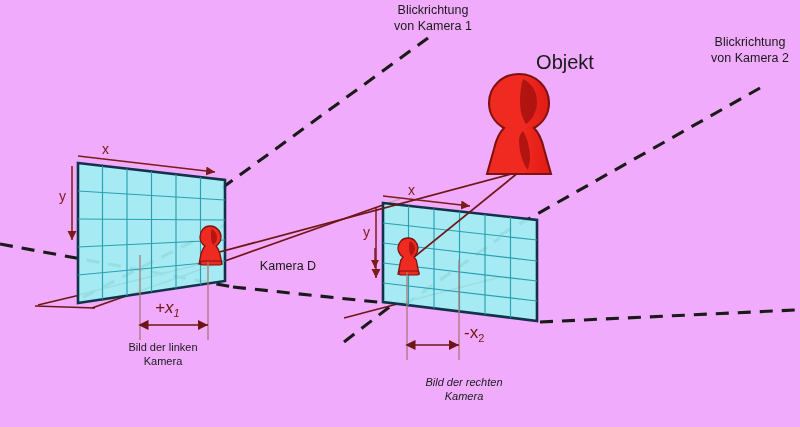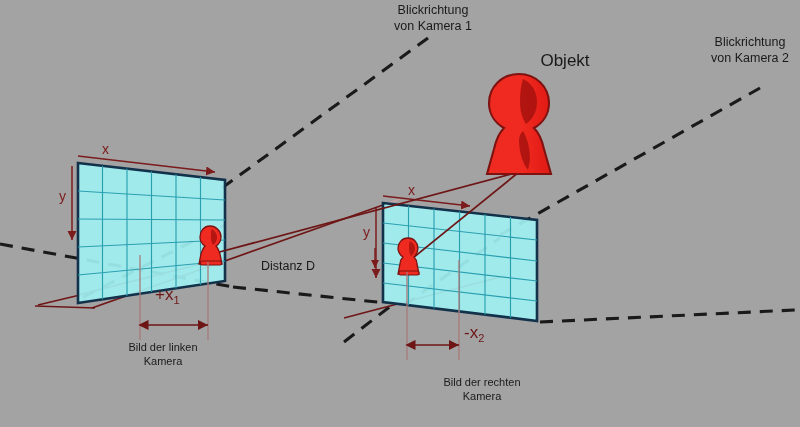--- a/index.html
+++ b/index.html
@@ -4,21 +4,21 @@
 <style>
   html, body {
     margin: 0;
     padding: 0;
     background: #ffffff;
   }
   #stage {
     position: relative;
     width: 800px;
     height: 427px;
-    background: #a3a3a3;
+    background: #f0abfc;
     overflow: hidden;
     font-family: "Liberation Sans", sans-serif;
   }
   #diagram-svg {
     position: absolute;
     left: 0;
     top: 0;
     width: 800px;
     height: 427px;
   }
@@ -31,21 +31,21 @@
     line-height: 1.28;
     user-select: none;
   }
   .lbl-small {
     font-size: 12.5px;
   }
   .lbl-mid {
     font-size: 11px;
   }
   .lbl-big {
-    font-size: 17px;
+    font-size: 20px;
   }
   .lbl-axis {
     position: absolute;
     color: #7b1b1b;
     font-size: 14px;
     font-family: "Liberation Sans", sans-serif;
     user-select: none;
   }
   .lbl-disp {
     position: absolute;
@@ -245,31 +245,31 @@
   </svg>
 
   <div class="lbl lbl-small" style="left:368px; top:2px; width:130px;">Blickrichtung
 von Kamera 1</div>
 
   <div class="lbl lbl-small" style="left:700px; top:34px; width:100px;">Blickrichtung
 von Kamera 2</div>
 
   <div class="lbl lbl-big" style="left:510px; top:50px; width:110px;">Objekt</div>
 
-  <div class="lbl lbl-small" style="left:228px; top:258px; width:120px;">Distanz D</div>
+  <div class="lbl lbl-small" style="left:228px; top:258px; width:120px;">Kamera D</div>
 
   <div class="lbl lbl-mid" style="left:68px; top:340px; width:190px;">Bild der linken
 Kamera</div>
 
-  <div class="lbl lbl-mid" style="left:382px; top:375px; width:200px;">Bild der rechten
+  <div class="lbl lbl-mid" style="left:364px; top:375px; width:200px;font-style:italic;">Bild der rechten
 Kamera</div>
 
   <div class="lbl-axis" style="left:102px; top:141px;">x</div>
   <div class="lbl-axis" style="left:59px; top:188px;">y</div>
 
   <div class="lbl-axis" style="left:408px; top:182px;">x</div>
   <div class="lbl-axis" style="left:363px; top:224px;">y</div>
 
-  <div class="lbl-disp" style="left:155px; top:285px;"><span>+x</span><sub>1</sub></div>
+  <div class="lbl-disp" style="left:155px; top:298px;font-style:italic;"><span>+x</span><sub>1</sub></div>
 
   <div class="lbl-disp" style="left:420px; top:323px;margin-left:44px;"><span>-x</span><sub>2</sub></div>
 
 </div>
 
 </body></html>

